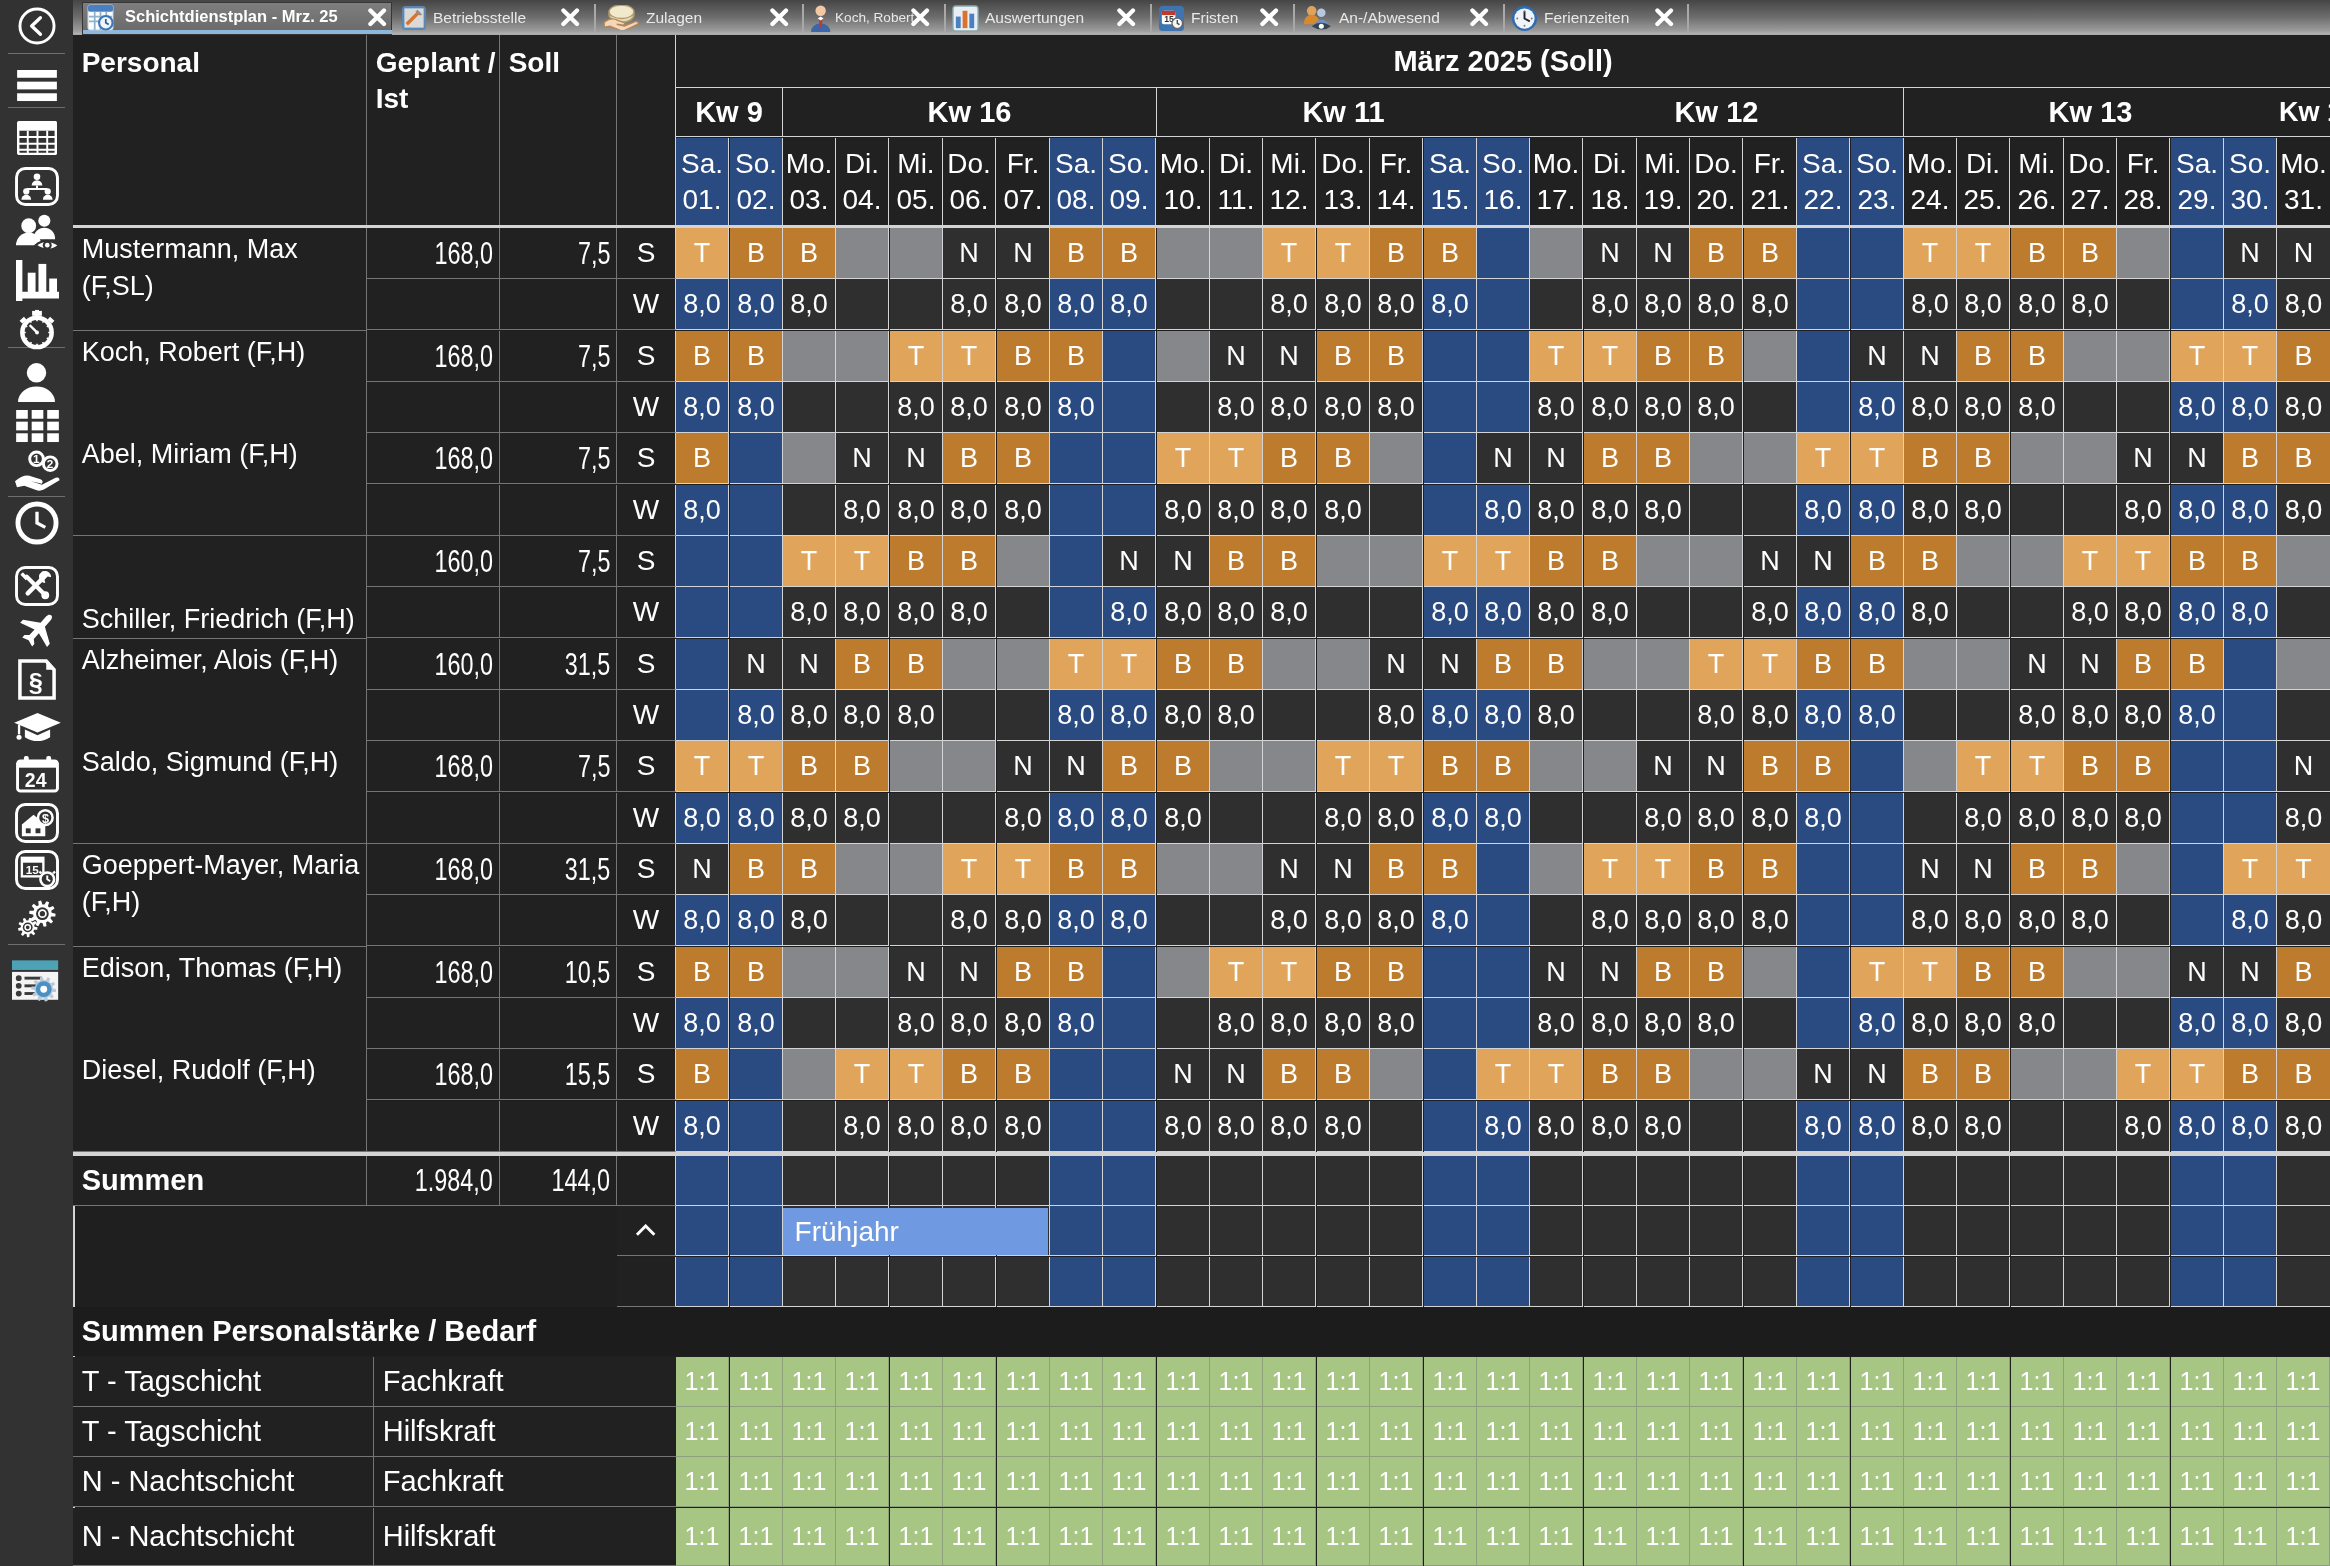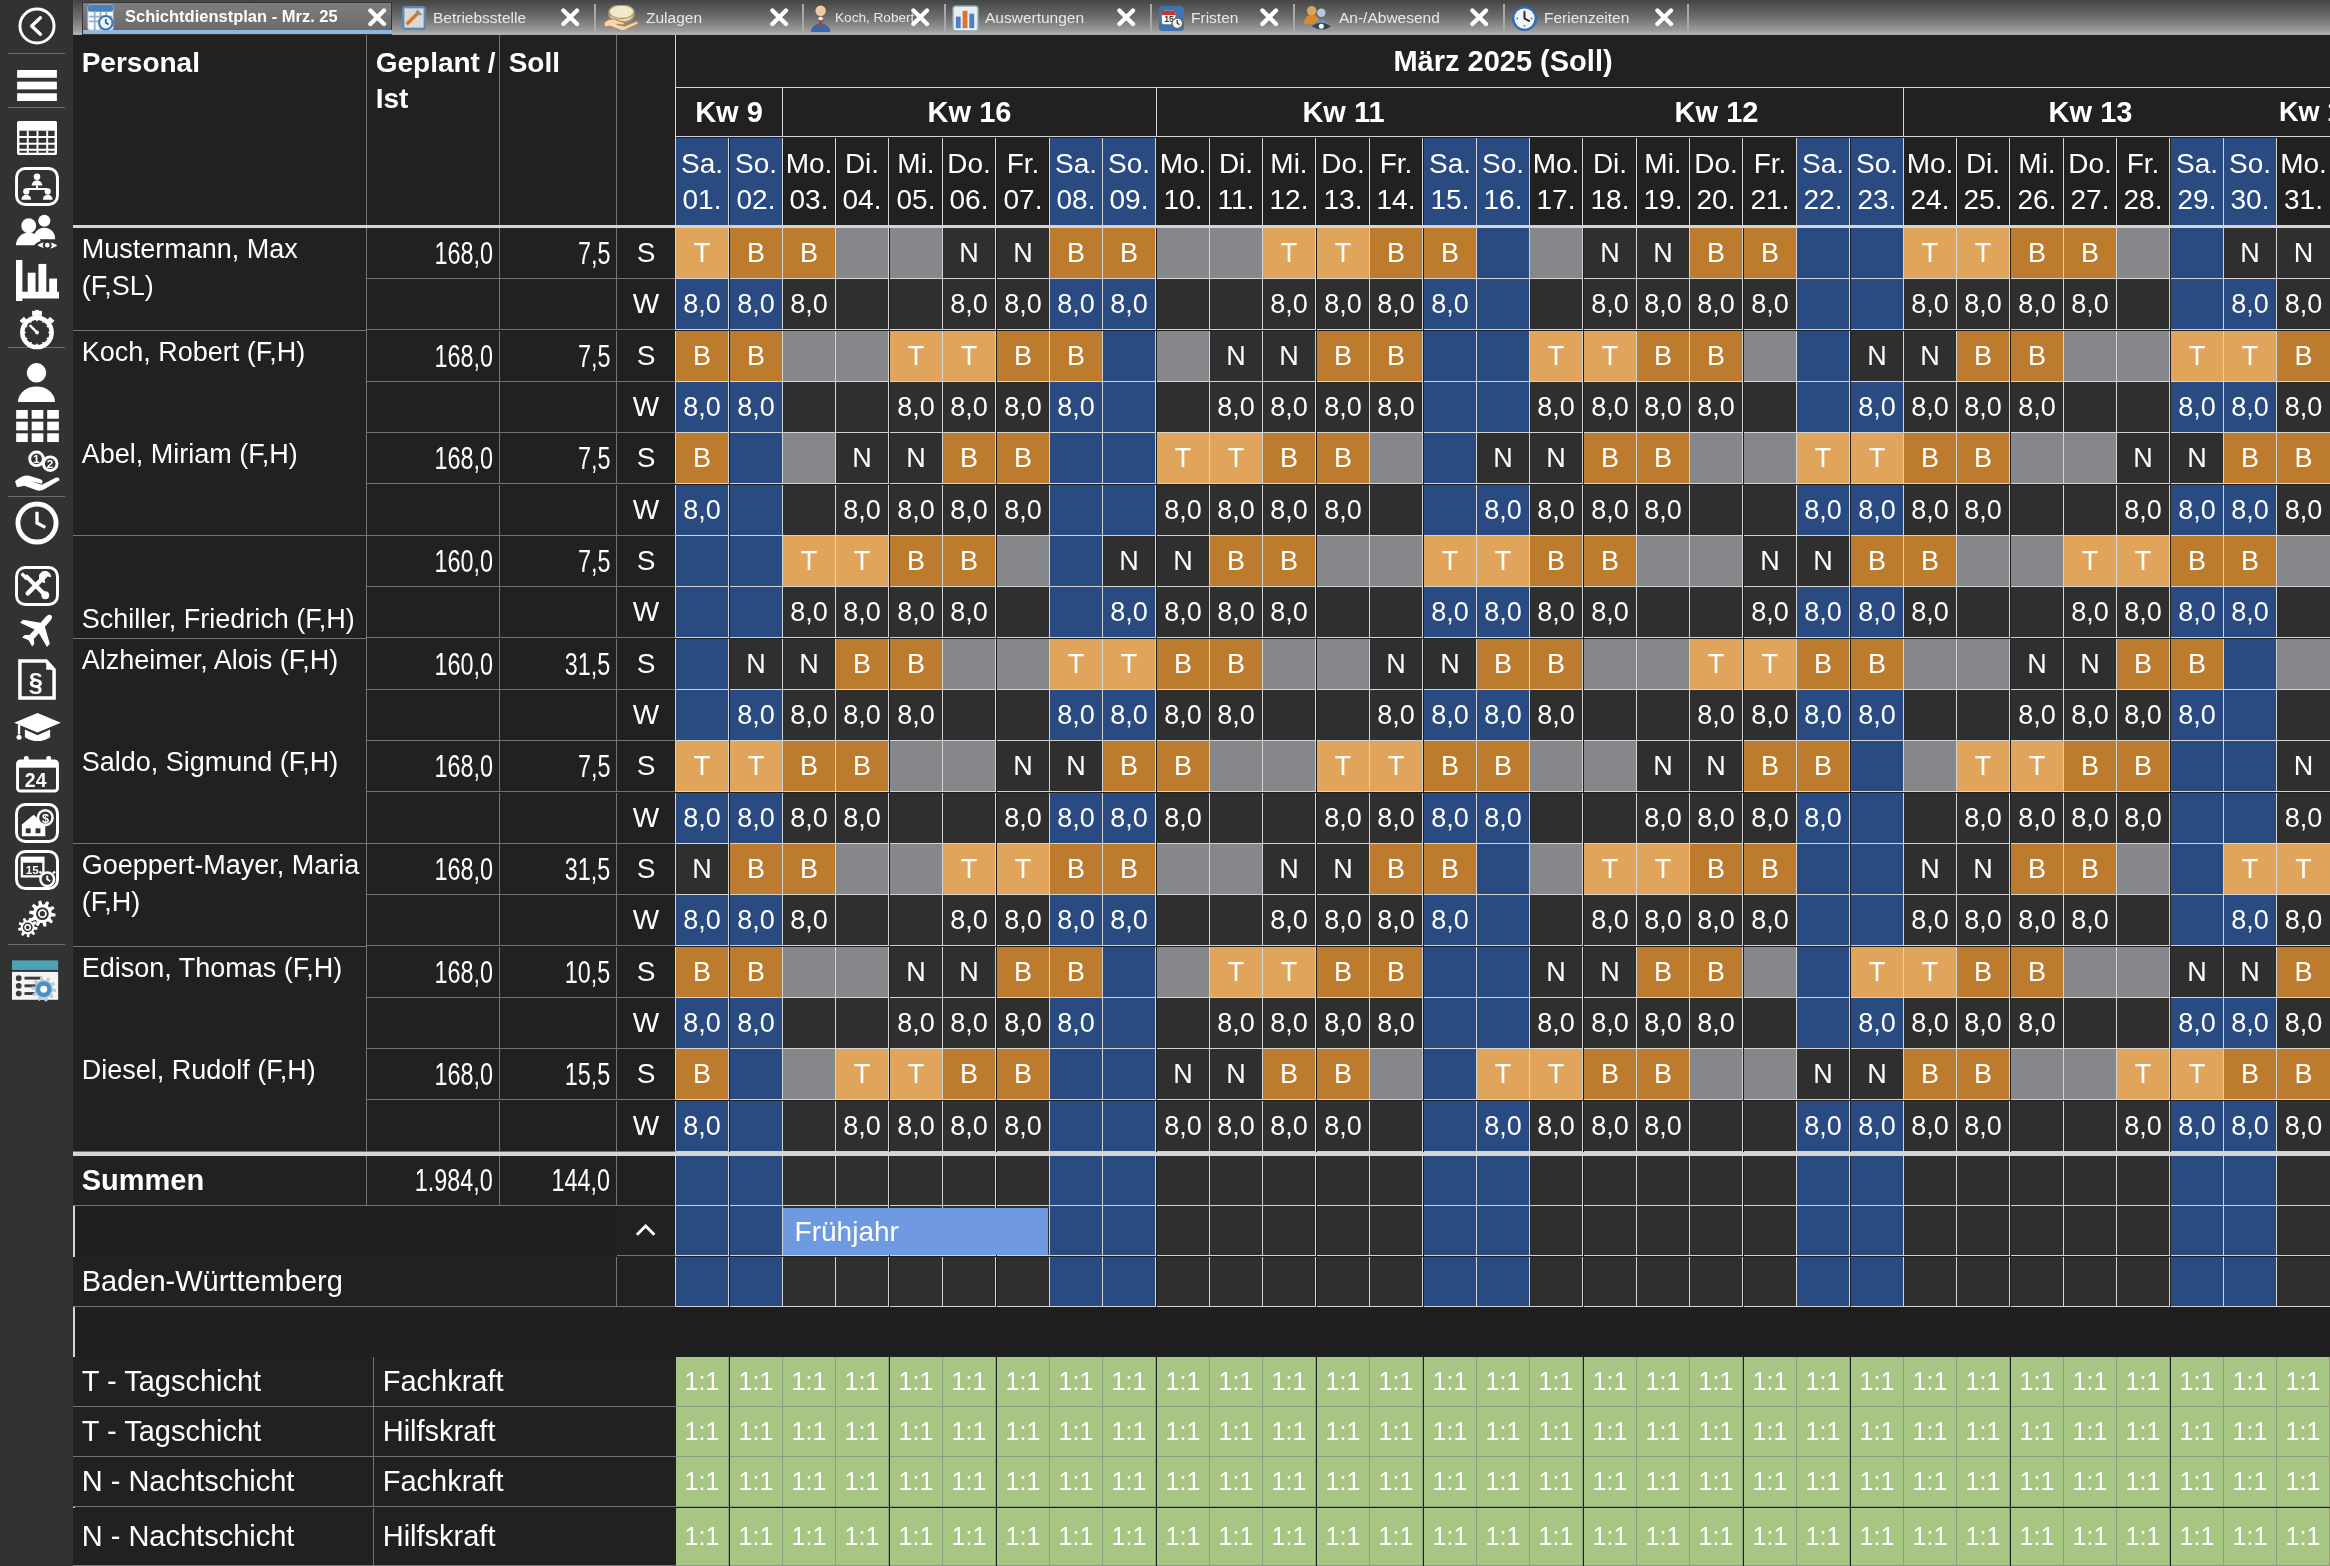--- a/index.html
+++ b/index.html
@@ -1159,21 +1159,20 @@
 <div class="c b" style="left:1851px;top:1206px;width:53px;height:50px;"></div>
 <div class="c d" style="left:1904px;top:1206px;width:53px;height:50px;"></div>
 <div class="c d" style="left:1957px;top:1206px;width:53px;height:50px;"></div>
 <div class="c d" style="left:2011px;top:1206px;width:53px;height:50px;"></div>
 <div class="c d" style="left:2064px;top:1206px;width:53px;height:50px;"></div>
 <div class="c d" style="left:2117px;top:1206px;width:53px;height:50px;"></div>
 <div class="c b" style="left:2171px;top:1206px;width:53px;height:50px;"></div>
 <div class="c b" style="left:2224px;top:1206px;width:53px;height:50px;"></div>
 <div class="c d lc" style="left:2277px;top:1206px;width:53px;height:50px;"></div>
 <div class="nb" style="left:783px;top:1208px;width:265px;height:47px;background:#6f99e0;color:#fff;font-size:28px;display:flex;align-items:center;padding-left:11.6px">Frühjahr</div>
-<div class="c lab" style="left:73px;top:1257px;width:544px;height:50px;font-size:29px">Baden-Württemberg</div>
 <div class="c swc" style="left:617px;top:1257px;width:59px;height:50px;"></div>
 <div class="c b" style="left:676px;top:1257px;width:53px;height:50px;"></div>
 <div class="c b" style="left:730px;top:1257px;width:53px;height:50px;"></div>
 <div class="c d" style="left:783px;top:1257px;width:53px;height:50px;"></div>
 <div class="c d" style="left:836px;top:1257px;width:53px;height:50px;"></div>
 <div class="c d" style="left:890px;top:1257px;width:53px;height:50px;"></div>
 <div class="c d" style="left:943px;top:1257px;width:53px;height:50px;"></div>
 <div class="c d" style="left:997px;top:1257px;width:53px;height:50px;"></div>
 <div class="c b" style="left:1050px;top:1257px;width:53px;height:50px;"></div>
 <div class="c b" style="left:1103px;top:1257px;width:53px;height:50px;"></div>
@@ -1192,20 +1191,21 @@
 <div class="c b" style="left:1797px;top:1257px;width:53px;height:50px;"></div>
 <div class="c b" style="left:1851px;top:1257px;width:53px;height:50px;"></div>
 <div class="c d" style="left:1904px;top:1257px;width:53px;height:50px;"></div>
 <div class="c d" style="left:1957px;top:1257px;width:53px;height:50px;"></div>
 <div class="c d" style="left:2011px;top:1257px;width:53px;height:50px;"></div>
 <div class="c d" style="left:2064px;top:1257px;width:53px;height:50px;"></div>
 <div class="c d" style="left:2117px;top:1257px;width:53px;height:50px;"></div>
 <div class="c b" style="left:2171px;top:1257px;width:53px;height:50px;"></div>
 <div class="c b" style="left:2224px;top:1257px;width:53px;height:50px;"></div>
 <div class="c d lc" style="left:2277px;top:1257px;width:53px;height:50px;"></div>
+<div class="nb bold" style="left:73px;top:1307px;width:2258px;height:49px;background:#1c1c1c;color:#fff;font-size:29px;display:flex;align-items:center;padding-left:8.7px">Summen Personalstärke / Bedarf</div>
 <div class="c lab" style="left:73px;top:1357px;width:301px;height:50px;font-size:29px">T - Tagschicht</div>
 <div class="c lab" style="left:374px;top:1357px;width:303px;height:50px;font-size:29px;border-right-color:#d4d4d4">Fachkraft</div>
 <div class="c G" style="left:676px;top:1357px;width:53px;height:50px;">1:1</div>
 <div class="c G" style="left:730px;top:1357px;width:53px;height:50px;">1:1</div>
 <div class="c G" style="left:783px;top:1357px;width:53px;height:50px;">1:1</div>
 <div class="c G" style="left:836px;top:1357px;width:53px;height:50px;">1:1</div>
 <div class="c G" style="left:890px;top:1357px;width:53px;height:50px;">1:1</div>
 <div class="c G" style="left:943px;top:1357px;width:53px;height:50px;">1:1</div>
 <div class="c G" style="left:997px;top:1357px;width:53px;height:50px;">1:1</div>
 <div class="c G" style="left:1050px;top:1357px;width:53px;height:50px;">1:1</div>

